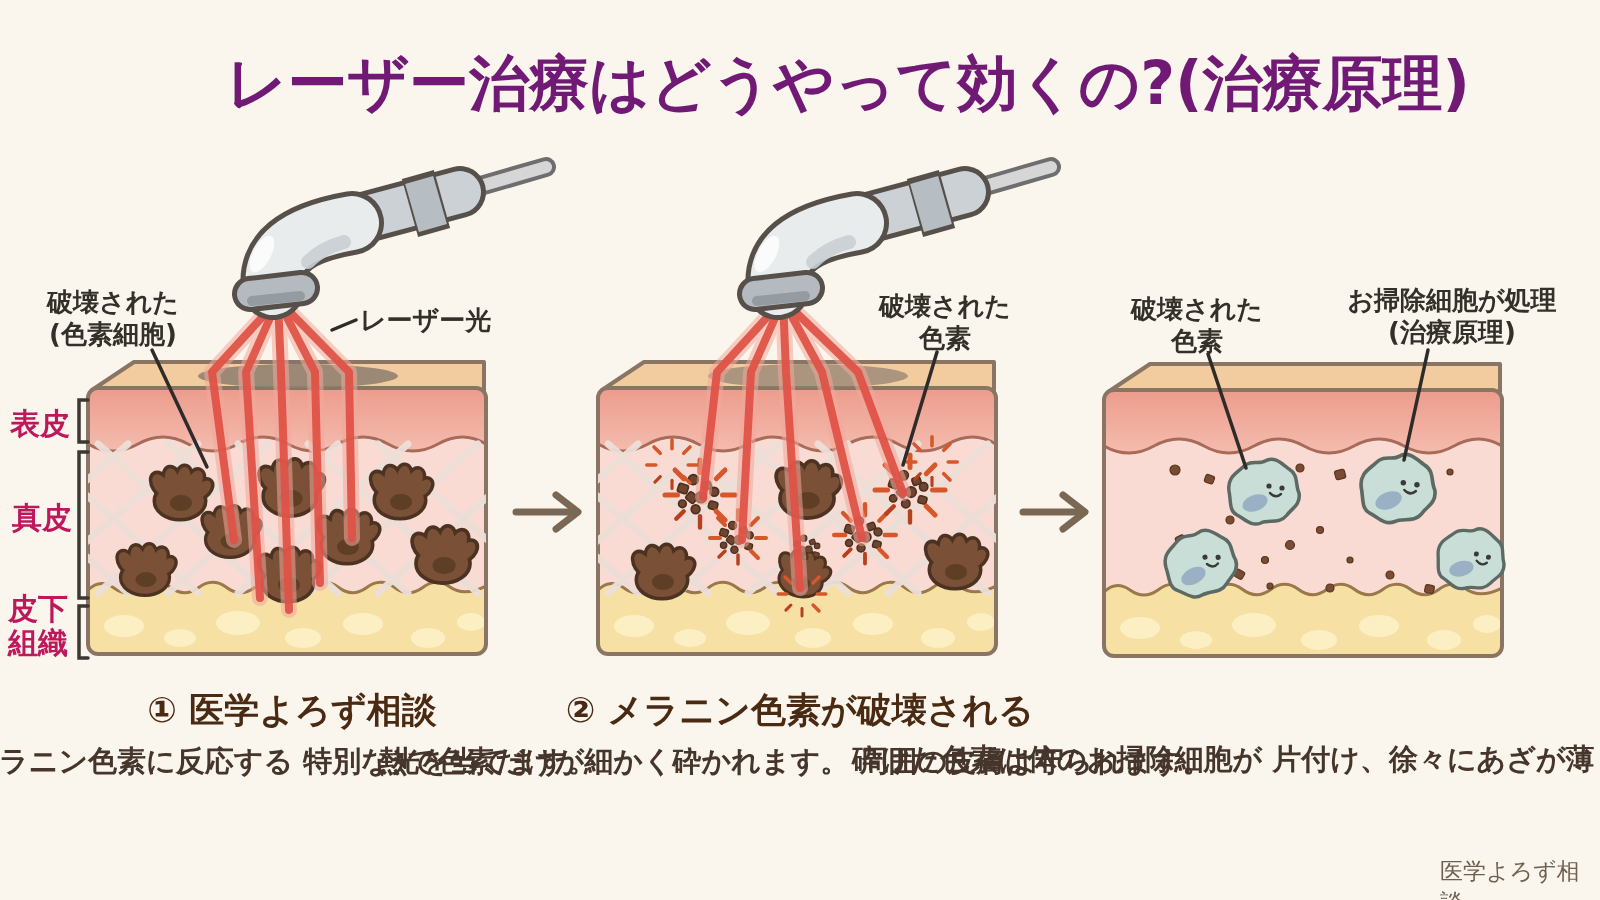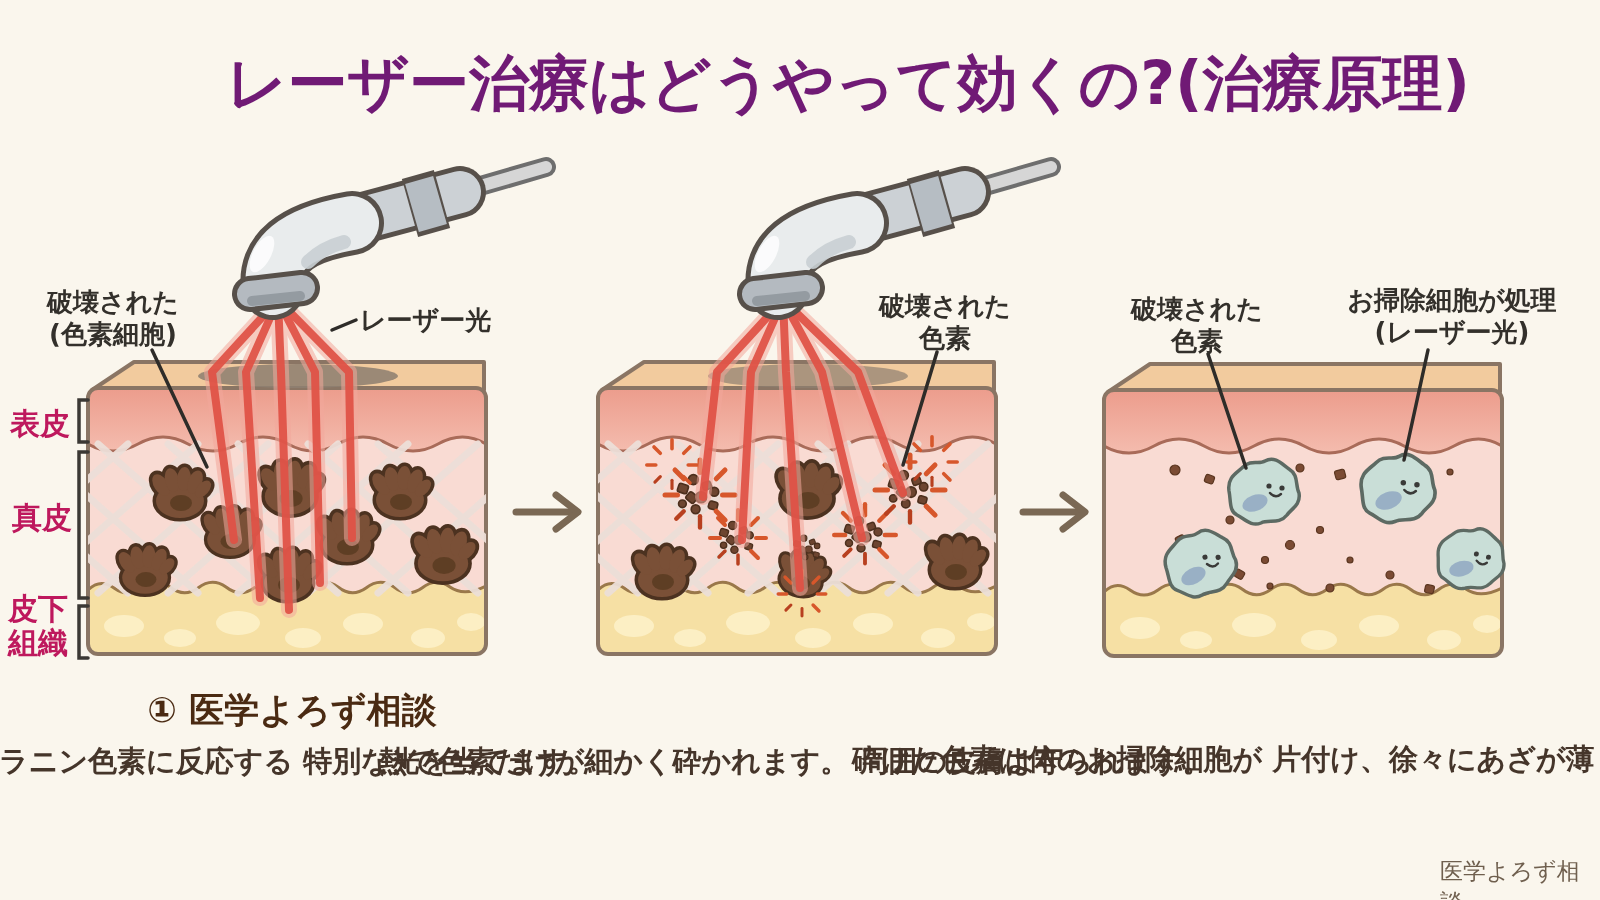--- a/index.html
+++ b/index.html
@@ -318,29 +318,30 @@
     <span class="ln">破壊された</span>
     <span class="ln">色素</span>
   </div>
 
   <div class="lbl anno" style="left:1197px;top:294px;transform:translateX(-50%);">
     <span class="ln">破壊された</span>
     <span class="ln">色素</span>
   </div>
   <div class="lbl anno" style="left:1452px;top:285px;transform:translateX(-50%);">
     <span class="ln">お掃除細胞が処理</span>
-    <span class="ln">(レーザー光)</span>
+    <span class="ln">(治療原理)</span>
   </div>
 
   <div class="step-title" style="left:292px;top:687px;">① 医学よろず相談</div>
   <div class="step-desc" style="left:283px;top:740px;">
     <span class="ln">メラニン色素に反応する</span>
     <span class="ln">特別な光を当てます。</span>
   </div>
 
+  <div class="step-title" style="left:800px;top:687px;">② メラニン色素が破壊される</div>
   <div class="step-desc" style="left:795px;top:740px;">
     <span class="ln">熱で色素だけが細かく砕かれます。</span>
     <span class="ln">周囲の皮膚は守られます。</span>
   </div>
 
   <div class="step-desc" style="left:1312px;top:738px;">
     <span class="ln">砕けた色素は体のお掃除細胞が</span>
     <span class="ln">片付け、徐々にあざが薄くなります。</span>
   </div>
 

